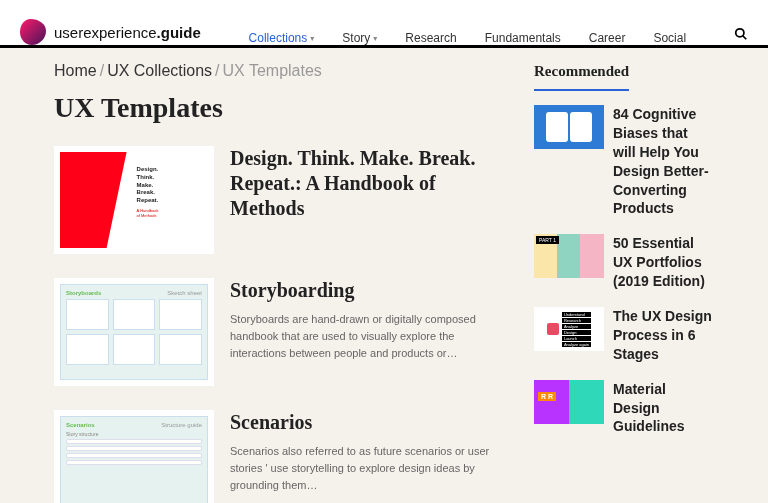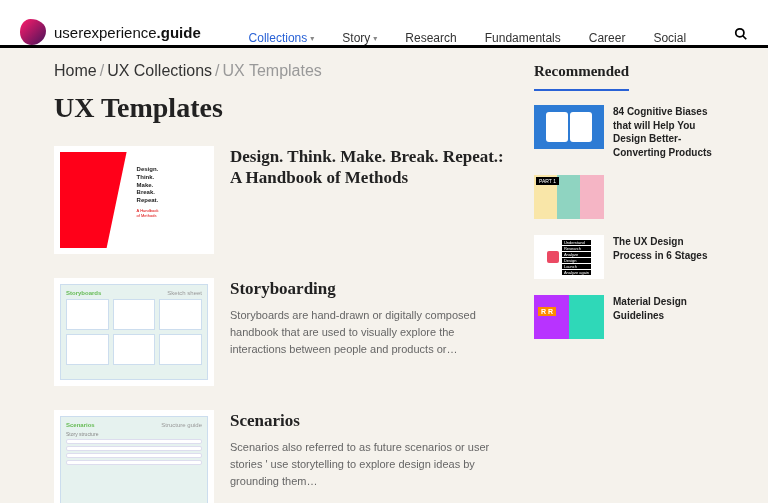--- a/index.html
+++ b/index.html
@@ -18,27 +18,27 @@
 .wrap{max-width:700px;margin:0 auto;padding:14px 20px 0;display:flex;gap:30px}
 .main{flex:1;min-width:0}
 .crumbs{font-family:-apple-system,"Segoe UI",sans-serif;font-size:16px;color:#555;margin-bottom:12px}
 .crumbs a{color:#333;text-decoration:none;font-weight:500}
 .crumbs .sep{color:#999;margin:0 3px}
 .crumbs .cur{color:#999}
 h1{font-size:28px;font-weight:700;margin-bottom:22px}
 .post{display:flex;gap:16px;margin-bottom:24px}
 .thumb{width:160px;height:108px;background:#fff;flex-shrink:0;padding:6px;font-family:-apple-system,"Segoe UI",sans-serif}
 .post-body{flex:1}
-.post-title{font-size:17px;font-weight:700;line-height:1.25;margin-bottom:8px}
+.post-title{font-size:20px;font-weight:700;line-height:1.25;margin-bottom:8px}
 .post-desc{font-family:-apple-system,"Segoe UI",sans-serif;font-size:11px;line-height:1.55;color:#666}
 .side{width:180px;flex-shrink:0}
 .side-h{font-size:15px;font-weight:700;border-bottom:2px solid #2962d6;display:inline-block;padding-bottom:9px;margin-bottom:14px}
 .rec{display:flex;gap:9px;margin-bottom:16px}
 .rec-th{width:70px;height:44px;flex-shrink:0;background:#ddd}
-.rec-t{font-family:-apple-system,"Segoe UI",sans-serif;font-size:10px;font-weight:700;line-height:1.35}
+.rec-t{font-family:-apple-system,"Segoe UI",sans-serif;font-size:14px;font-weight:700;line-height:1.35}
 
 .t1{display:flex;height:100%}
 .t1-l{width:45%;background:#ff0019;clip-path:polygon(0 0,100% 0,70% 100%,0 100%)}
 .t1-r{flex:1;padding:14px 4px 4px 10px;font-size:6px;font-weight:700;line-height:1.3}
 .t1-sm{font-size:4px;color:#d00;font-weight:400;margin-top:3px}
 
 .t2{background:#e6f2ef;height:100%;padding:5px;border:1px solid #cde}
 .t2-h{display:flex;justify-content:space-between;font-size:6px;font-weight:700;color:#6b5;margin-bottom:3px}
 .t2-h span:last-child{color:#999;font-weight:400}
 .t2-g{display:grid;grid-template-columns:1fr 1fr 1fr;gap:4px;height:78%}
@@ -174,20 +174,21 @@
   <div class="side">
     <div class="side-h">Recommended</div>
 
     <div class="rec">
       <div class="rec-th r1"></div>
       <div class="rec-t">84 Cognitive Biases that will Help You Design Better-Converting Products</div>
     </div>
 
     <div class="rec">
       <div class="rec-th r2"></div>
+      <div class="rec-t">50 Essential UX Portfolios (2019 Edition)</div>
     </div>
 
     <div class="rec">
       <div class="rec-th r3">
         <div class="r3-l"></div>
         <div class="r3-st">
             <div>Understand</div>
             <div>Research</div>
             <div>Analyze</div>
             <div>Design</div>

